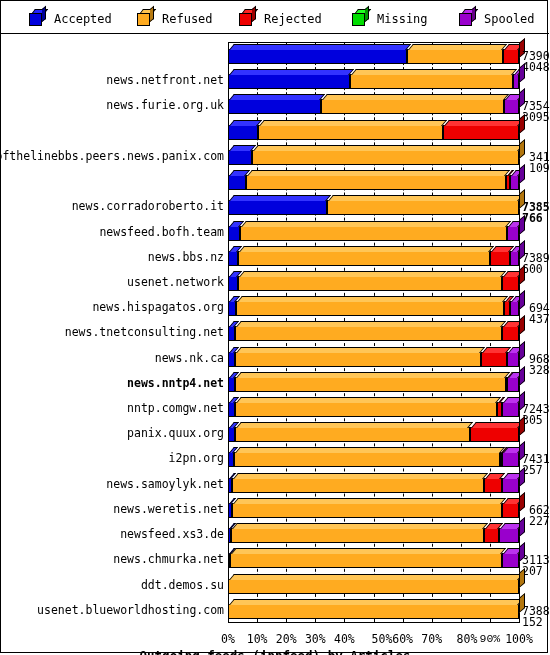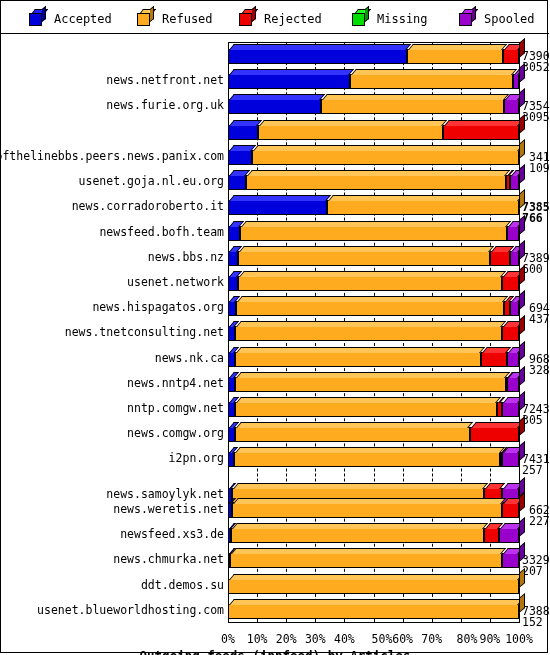--- a/index.html
+++ b/index.html
@@ -145,21 +145,21 @@
             <div class="seg" style="left: 178.965px; width: 96.03px; background: rgb(255, 171, 32);">
               <span class="topface" style="background: rgb(255, 198, 87);"></span>
             </div>
             <div class="seg" style="left: 274.995px; width: 16.005px; background: rgb(238, 0, 0);">
               <span class="topface" style="background: rgb(255, 51, 51);"></span>
             </div>
             <div class="seg" style="left: 291px; width: 6px; top: -6px; height: 15px; background: rgb(153, 0, 0); transform: skewY(-40deg); transform-origin: left top;"></div>
           </div>
           <div class="vlabel" style="left: 521px; top: 9px;">
             <div>7390</div>
-            <div>3052</div>
+            <div>4048</div>
           </div>
         </div>
         <div class="row" style="top: 33.2174px;">
           <div class="cat-label">news.netfront.net</div>
           <div class="bar" style="width: 291px;">
             <div class="seg" style="left: 0px; width: 122.22px; background: rgb(0, 0, 221);">
               <span class="topface" style="background: rgb(51, 51, 255);"></span>
             </div>
             <div class="seg" style="left: 122.22px; width: 162.96px; background: rgb(255, 171, 32);">
               <span class="topface" style="background: rgb(255, 198, 87);"></span>
@@ -221,21 +221,20 @@
               <span class="topface" style="background: rgb(255, 198, 87);"></span>
             </div>
             <div class="seg" style="left: 291px; width: 6px; top: -6px; height: 15px; background: rgb(179, 118, 13); transform: skewY(-40deg); transform-origin: left top;"></div>
           </div>
           <div class="vlabel" style="left: 521px; top: 109.87px;">
             <div>7389</div>
             <div>600</div>
           </div>
         </div>
         <div class="row" style="top: 134.087px;">
-          <div class="cat-label">usenet.goja.nl.eu.org</div>
           <div class="bar" style="width: 291px;">
             <div class="seg" style="left: 0px; width: 18.333px; background: rgb(0, 0, 221);">
               <span class="topface" style="background: rgb(51, 51, 255);"></span>
             </div>
             <div class="seg" style="left: 18.333px; width: 259.572px; background: rgb(255, 171, 32);">
               <span class="topface" style="background: rgb(255, 198, 87);"></span>
             </div>
             <div class="seg" style="left: 277.905px; width: 4.365px; background: rgb(238, 0, 0);">
               <span class="topface" style="background: rgb(255, 51, 51);"></span>
             </div>
@@ -336,21 +335,21 @@
             </div>
             <div class="seg" style="left: 276.45px; width: 5.82px; background: rgb(238, 0, 0);">
               <span class="topface" style="background: rgb(255, 51, 51);"></span>
             </div>
             <div class="seg" style="left: 282.27px; width: 8.73px; background: rgb(153, 0, 204);">
               <span class="topface" style="background: rgb(187, 51, 238);"></span>
             </div>
             <div class="seg" style="left: 291px; width: 6px; top: -6px; height: 15px; background: rgb(102, 0, 153); transform: skewY(-40deg); transform-origin: left top;"></div>
           </div>
           <div class="vlabel" style="left: 521px; top: 261.174px;">
-            <div>3329</div>
+            <div>3113</div>
             <div>207</div>
           </div>
         </div>
         <div class="row" style="top: 285.391px;">
           <div class="cat-label">news.tnetconsulting.net</div>
           <div class="bar" style="width: 291px;">
             <div class="seg" style="left: 0px; width: 6.984px; background: rgb(0, 0, 221);">
               <span class="topface" style="background: rgb(51, 51, 255);"></span>
             </div>
             <div class="seg" style="left: 6.984px; width: 266.556px; background: rgb(255, 171, 32);">
@@ -377,21 +376,21 @@
             </div>
             <div class="seg" style="left: 253.17px; width: 26.19px; background: rgb(238, 0, 0);">
               <span class="topface" style="background: rgb(255, 51, 51);"></span>
             </div>
             <div class="seg" style="left: 279.36px; width: 11.64px; background: rgb(153, 0, 204);">
               <span class="topface" style="background: rgb(187, 51, 238);"></span>
             </div>
             <div class="seg" style="left: 291px; width: 6px; top: -6px; height: 15px; background: rgb(102, 0, 153); transform: skewY(-40deg); transform-origin: left top;"></div>
           </div>
         </div>
-        <div class="row" style="top: 335.826px;">
+        <div class="row" style="top: 335.826px; font-weight: bold;">
           <div class="cat-label">news.nntp4.net</div>
           <div class="bar" style="width: 291px;">
             <div class="seg" style="left: 0px; width: 6.984px; background: rgb(0, 0, 221);">
               <span class="topface" style="background: rgb(51, 51, 255);"></span>
             </div>
             <div class="seg" style="left: 6.984px; width: 270.921px; background: rgb(255, 171, 32);">
               <span class="topface" style="background: rgb(255, 198, 87);"></span>
             </div>
             <div class="seg" style="left: 277.905px; width: 2px; background: rgb(238, 0, 0);">
               <span class="topface" style="background: rgb(255, 51, 51);"></span>
@@ -414,21 +413,21 @@
             <div class="seg" style="left: 269.175px; width: 4.365px; background: rgb(238, 0, 0);">
               <span class="topface" style="background: rgb(255, 51, 51);"></span>
             </div>
             <div class="seg" style="left: 273.54px; width: 17.46px; background: rgb(153, 0, 204);">
               <span class="topface" style="background: rgb(187, 51, 238);"></span>
             </div>
             <div class="seg" style="left: 291px; width: 6px; top: -6px; height: 15px; background: rgb(102, 0, 153); transform: skewY(-40deg); transform-origin: left top;"></div>
           </div>
         </div>
         <div class="row" style="top: 386.261px;">
-          <div class="cat-label">news.comgw.org</div>
+          <div class="cat-label">panix.quux.org</div>
           <div class="bar" style="width: 291px;">
             <div class="seg" style="left: 0px; width: 7.275px; background: rgb(0, 0, 221);">
               <span class="topface" style="background: rgb(51, 51, 255);"></span>
             </div>
             <div class="seg" style="left: 7.275px; width: 234.255px; background: rgb(255, 171, 32);">
               <span class="topface" style="background: rgb(255, 198, 87);"></span>
             </div>
             <div class="seg" style="left: 241.53px; width: 49.47px; background: rgb(238, 0, 0);">
               <span class="topface" style="background: rgb(255, 51, 51);"></span>
             </div>
@@ -446,21 +445,21 @@
             </div>
             <div class="seg" style="left: 272.085px; width: 2px; background: rgb(238, 0, 0);">
               <span class="topface" style="background: rgb(255, 51, 51);"></span>
             </div>
             <div class="seg" style="left: 273.54px; width: 17.46px; background: rgb(153, 0, 204);">
               <span class="topface" style="background: rgb(187, 51, 238);"></span>
             </div>
             <div class="seg" style="left: 291px; width: 6px; top: -6px; height: 15px; background: rgb(102, 0, 153); transform: skewY(-40deg); transform-origin: left top;"></div>
           </div>
         </div>
-        <div class="row" style="top: 447px;">
+        <div class="row" style="top: 437px;">
           <div class="cat-label">news.samoylyk.net</div>
           <div class="bar" style="width: 291px;">
             <div class="seg" style="left: 0px; width: 3.783px; background: rgb(0, 0, 221);">
               <span class="topface" style="background: rgb(51, 51, 255);"></span>
             </div>
             <div class="seg" style="left: 3.783px; width: 252.297px; background: rgb(255, 171, 32);">
               <span class="topface" style="background: rgb(255, 198, 87);"></span>
             </div>
             <div class="seg" style="left: 256.08px; width: 17.46px; background: rgb(238, 0, 0);">
               <span class="topface" style="background: rgb(255, 51, 51);"></span>
@@ -541,19 +540,19 @@
     <div id="xticks">
         <div class="xtick" style="left: 210px;">0%</div>
         <div class="xtick" style="left: 239.1px;">10%</div>
         <div class="xtick" style="left: 268.2px;">20%</div>
         <div class="xtick" style="left: 297.3px;">30%</div>
         <div class="xtick" style="left: 326.4px;">40%</div>
         <div class="xtick" style="left: 342px; margin-left: 22px;">50%</div>
         <div class="xtick" style="left: 384.6px;">60%</div>
         <div class="xtick" style="left: 413.7px;">70%</div>
         <div class="xtick" style="left: 449px;">80%</div>
-        <div class="xtick" style="left: 471.9px;">90%</div>
+        <div class="xtick" style="left: 471.9px; font-family: Liberation Mono, monospace;">90%</div>
         <div class="xtick" style="left: 501px;">100%</div>
       </div>
     <div id="xtitle">Outgoing feeds (innfeed) by Articles</div>
   </div>
 
 </div>
 
 </body></html>

